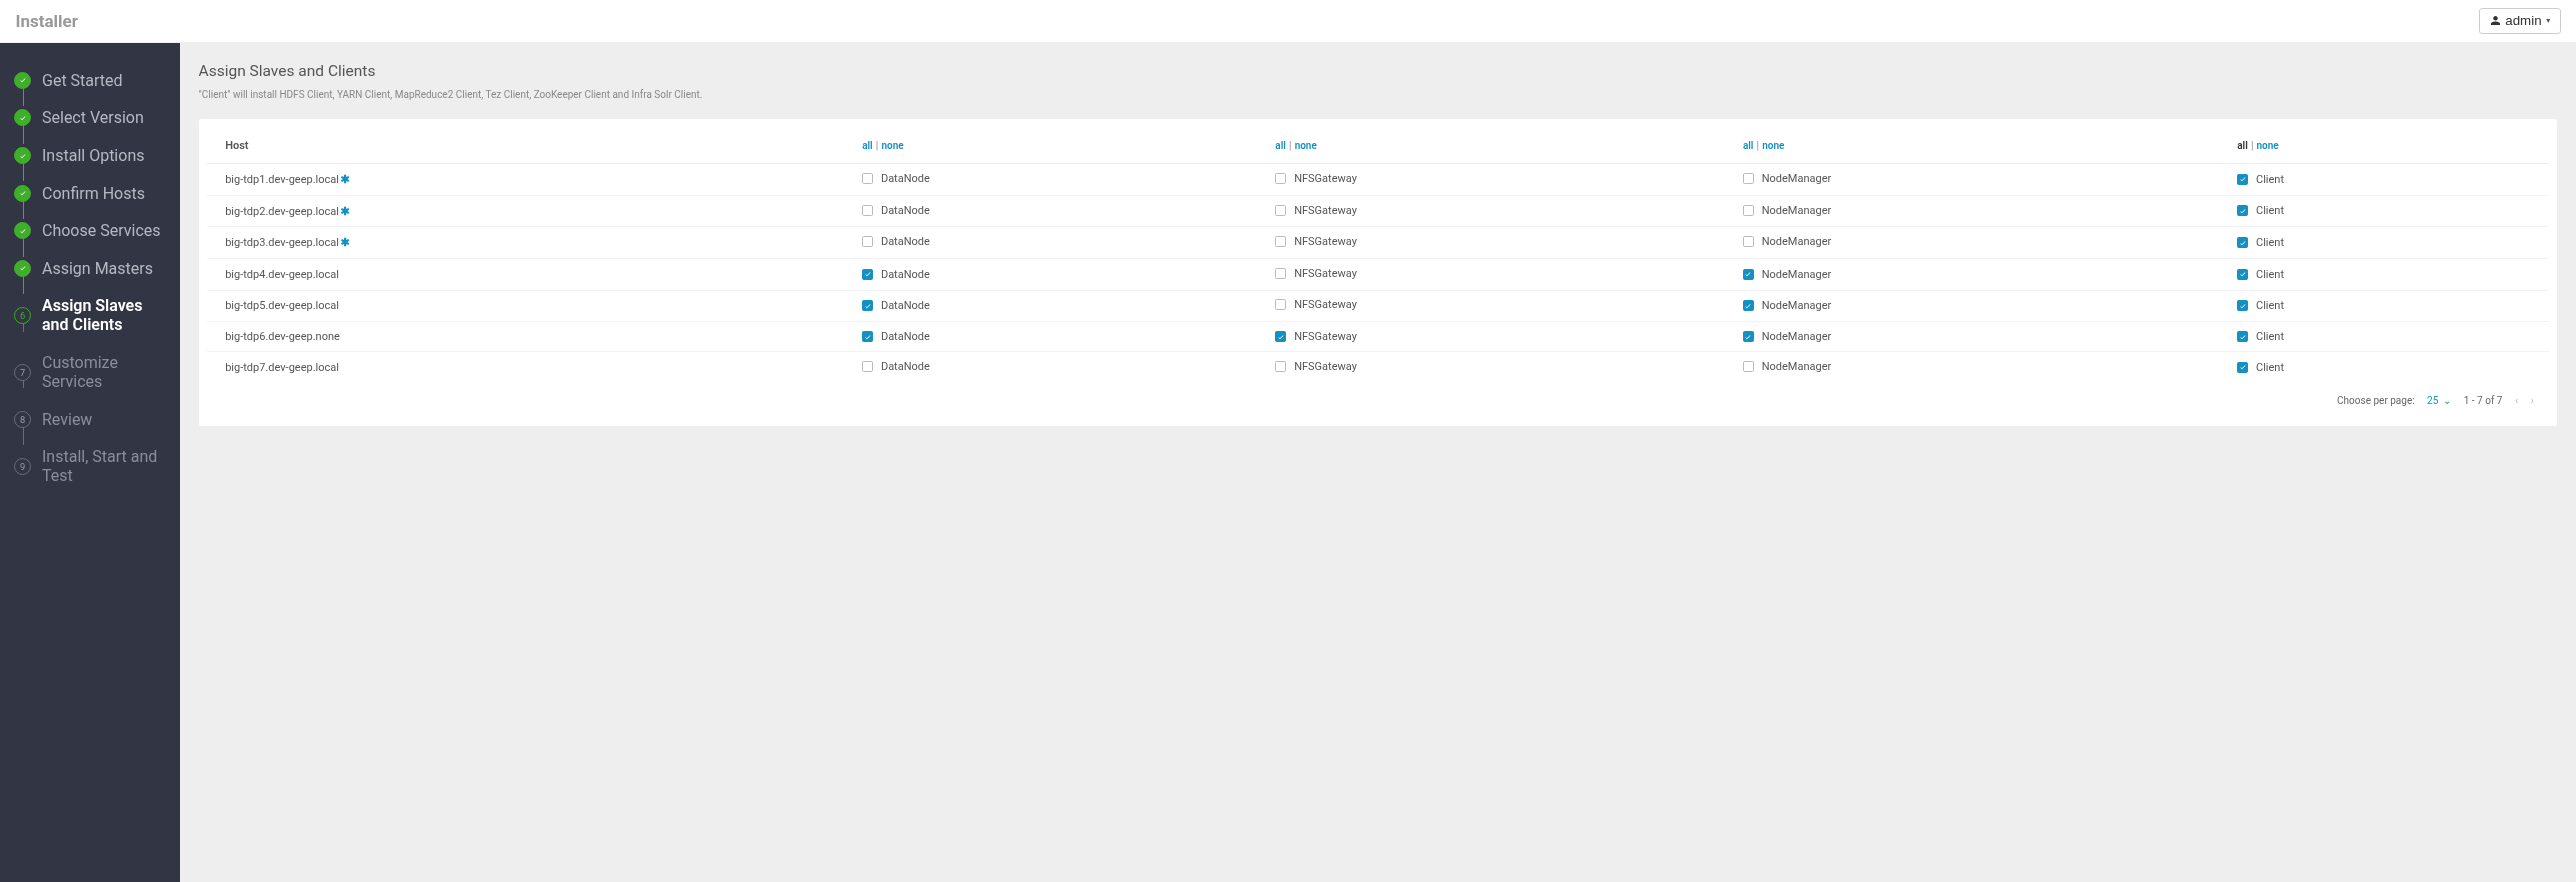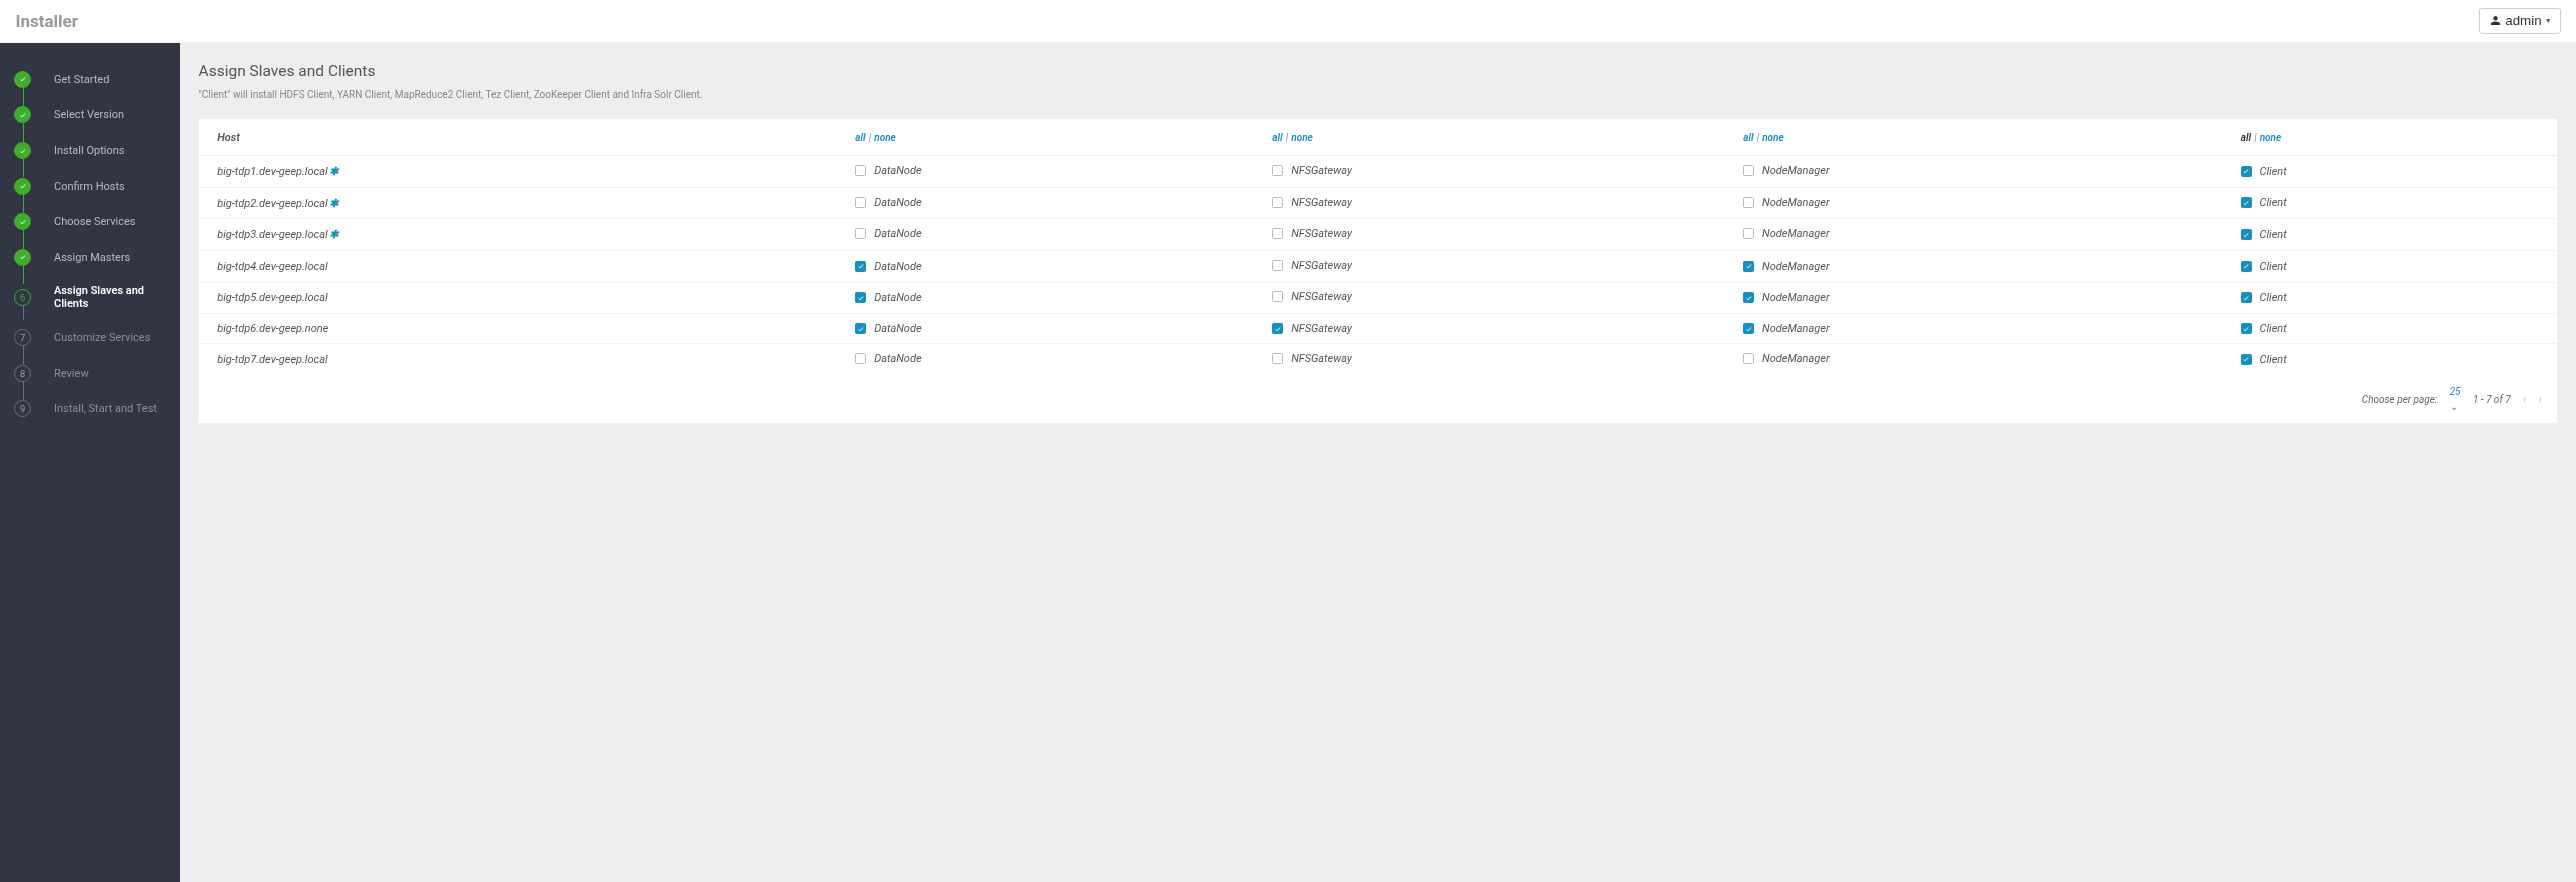--- a/index.html
+++ b/index.html
@@ -16,42 +16,42 @@
   .step .line { position: absolute; left: 22.5px; top: 26px; width: 1.6px; height: 18.6px; background: #3fae2a; z-index: 1; }
   .step:last-child .line { display: none; }
   .step.done .circle { background: #3fae2a; color: #fff; border: 1.6px solid #3fae2a; }
   .step.current .circle { background: #323544; border: 1.6px solid #3fae2a; color: #3fae2a; }
   .step.current .line { background: #6a6d7a; }
   .step.current .label { color: #fff; font-weight: 600; }
   .step.pending .circle { background: #323544; border: 1.6px solid #6a6d7a; color: #9a9cac; }
   .step.pending .label { color: #8b8d99; }
   .step.pending .line { background: #6a6d7a; }
   .step.done .label { color: #b6b8c2; }
-  .step .label { font-size: 11px; margin-left: 12px; }
+  .step .label { font-size: 16px; }
   .check-svg { width: 7.8px; height: 7.8px; fill: #fff; }
   .main { flex: 1; background: #eeeeee; padding: 18.6px; }
   .page-title { font-size: 15.5px; color: #555; font-weight: 400; margin-bottom: 7.8px; }
   .page-desc { font-size: 10px; color: #888; line-height: 1.6; margin-bottom: 15.5px; }
   .asterisk { color: #1491c1; font-weight: bold; }
-  .card { background: #fff; border-radius: 2.3px; padding: 0; font-style: italic; }
+  .card { background: #fff; border-radius: 2.3px; padding: 8px; }
   table { width: 100%; border-collapse: collapse; }
   th { text-align: left; padding: 12.4px 18.6px 11px; font-weight: 600; color: #555; font-size: 11px; border-bottom: 0.8px solid #eee; }
   td { padding: 7.8px 18.6px; border-bottom: 0.8px solid #f2f2f2; font-size: 11px; color: #555; }
   tr:last-child td { border-bottom: none; }
   .allnone { font-size: 10px; }
   .allnone a { color: #1491c1; text-decoration: none; font-weight: 600; cursor: pointer; }
   .allnone .sep { color: #999; padding: 0 3.1px; }
   .allnone .plain { color: #333; font-weight: 600; }
   .cb { display: inline-flex; align-items: center; gap: 7.8px; }
   .checkbox { width: 11px; height: 11px; border: 0.8px solid #bbb; border-radius: 1.6px; display: inline-flex; align-items: center; justify-content: center; background: #fff; cursor: pointer; flex-shrink: 0; }
   .checkbox.checked { background: #1491c1; border-color: #1491c1; }
   .checkbox.checked svg { width: 7.8px; height: 7.8px; fill: #fff; }
   .host-master { color: #1491c1; margin-left: 1.6px; font-weight: bold; }
   .pager { display: flex; justify-content: flex-end; align-items: center; gap: 12.4px; padding: 11px 15.5px; font-size: 10px; color: #666; }
-  .pager .pp-val { color: #1491c1; display: inline-flex; align-items: flex-start; gap: 4.7px; cursor: pointer; flex-direction: column; }
+  .pager .pp-val { color: #1491c1; display: inline-flex; align-items: flex-start; gap: 4.7px; cursor: pointer; }
   .chev { font-size: 11px; color: #333; cursor: pointer; user-select: none; }
   .chev.disabled { color: #bbb; cursor: default; }
 </style>
 </head>
 <body>
 
 <div class="topbar">
   <div class="brand">Installer</div>
   <button class="user-btn">
     <svg class="user-icon" viewBox="0 0 24 24">

